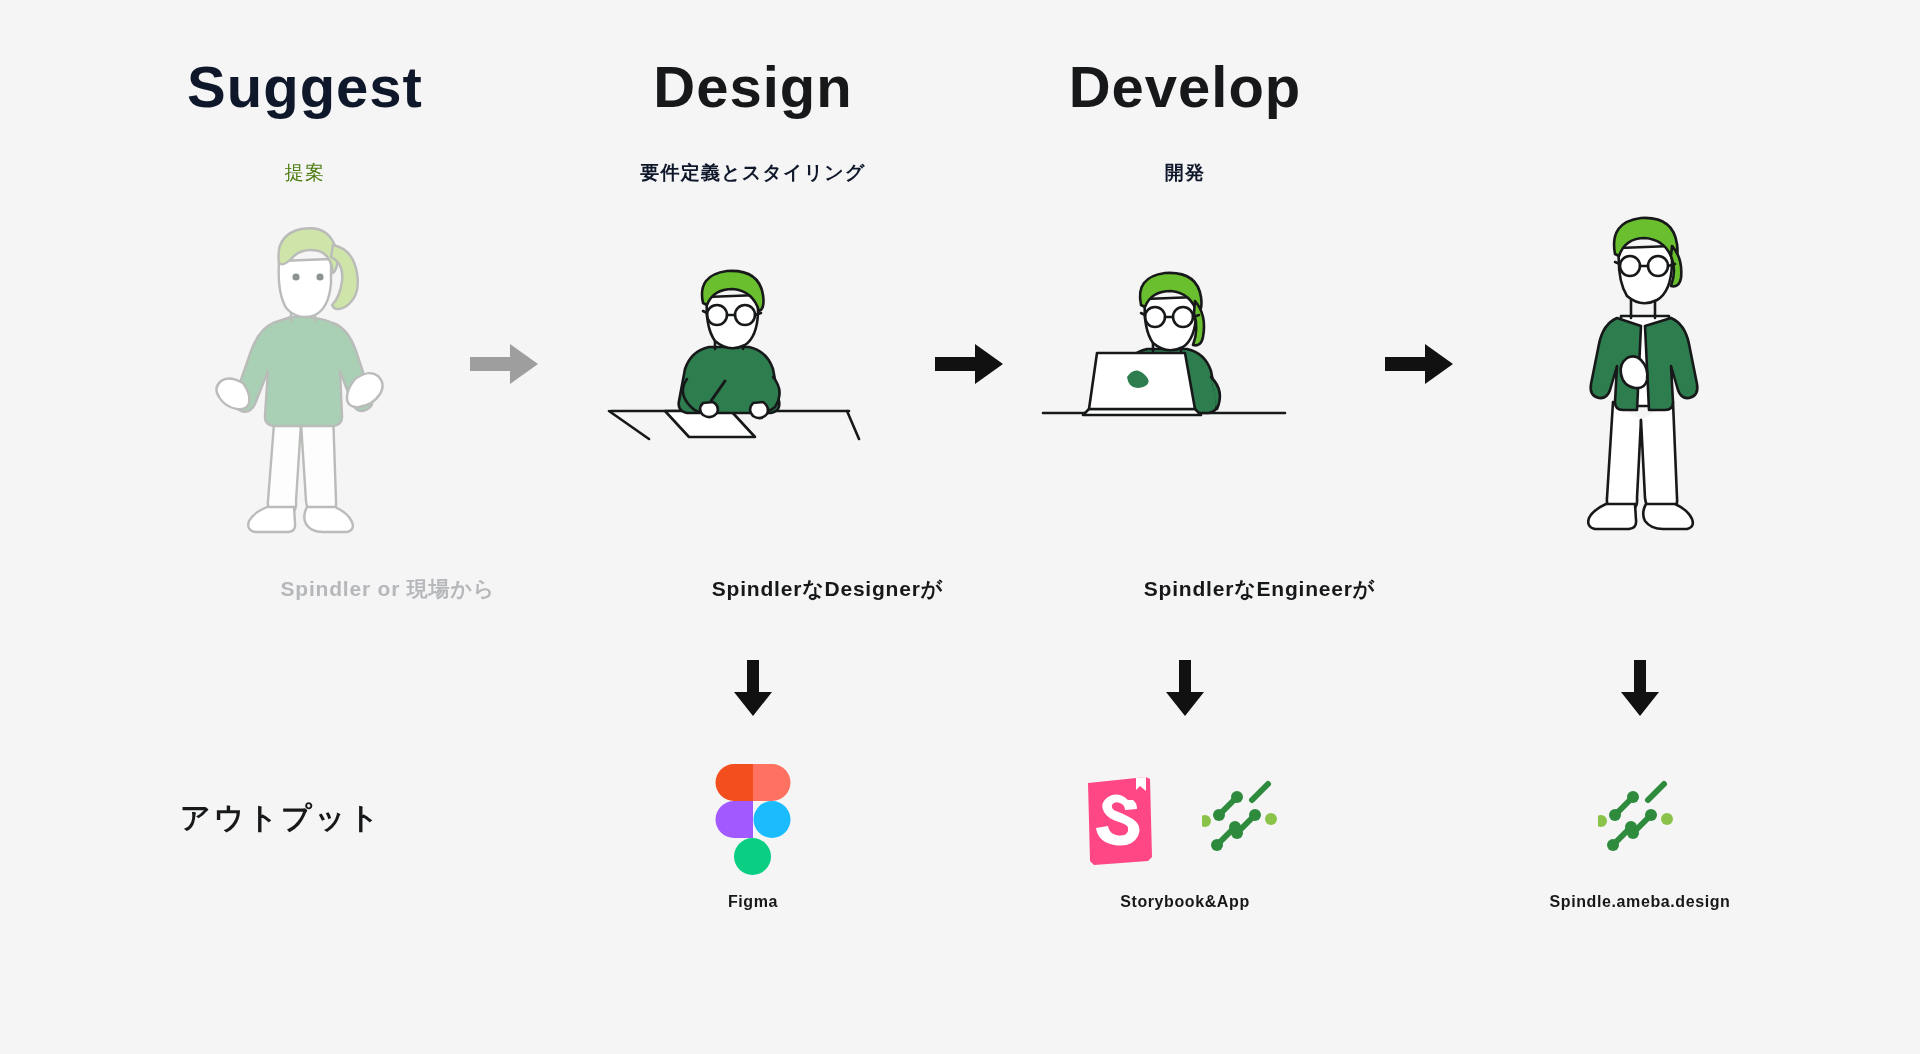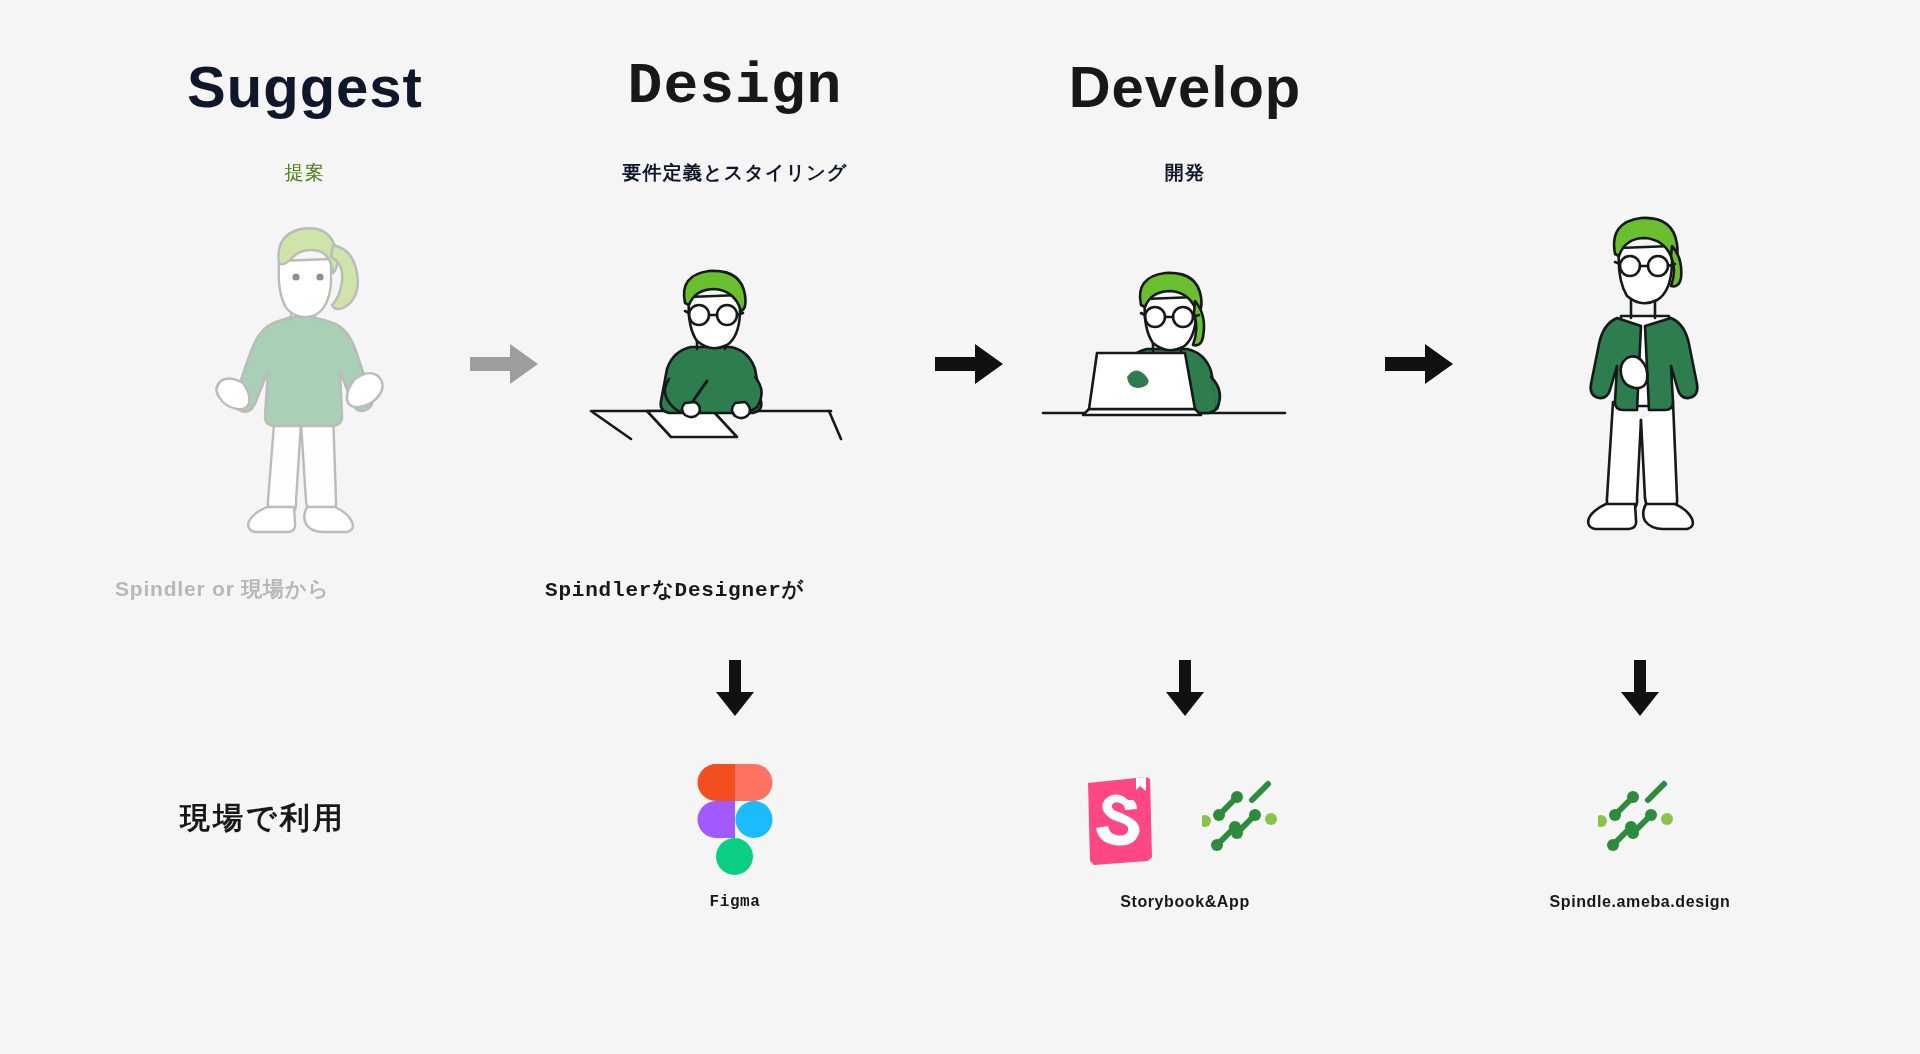--- a/index.html
+++ b/index.html
@@ -11,21 +11,21 @@
   }
   .canvas {
     position: relative;
     width: 1920px; height: 1054px;
     background: #f5f5f5;
   }
 
   
   .col { position: absolute; top: 0; width: 380px; height: 1054px; }
   .col-0 { left: 115px; }
-  .col-1 { left: 545px; font-family: Liberation Mono, monospace; }
+  .col-1 { left: 563px; }
   .col-2 { left: 995px; }
   .col-3 { left: 1450px; }
 
   
   .stage-title {
     position: absolute; top: 58px; left: 0; width: 100%;
     text-align: center;
     font-size: 58px;
     font-weight: 700;
     letter-spacing: 1px;
@@ -47,21 +47,21 @@
   
   .illo {
     position: absolute; top: 196px; left: 0; width: 100%;
     height: 360px;
     display: flex; align-items: center; justify-content: center;
   }
 
   
   .actor {
     position: absolute; top: 575px; left: 0; width: 100%;
-    text-align: left;
+    text-align: right;
     font-size: 21px;
     font-weight: 700;
     letter-spacing: 0.8px;
     color: #17181a;
   }
   .actor.muted { color: #b5b7ba; }
 
   
   .down-arrow {
     position: absolute; top: 660px; left: 0; width: 100%;
@@ -229,20 +229,21 @@
 
           <circle cx="120" cy="56" r="10" fill="none"></circle>
           <circle cx="148" cy="56" r="10" fill="none"></circle>
           <path d="M130 56 L138 56 M110 54 L106 52 M158 56 L164 54"></path>
         </g>
 
         <path d="M92 116 q8 -12 18 -2 q8 8 -2 12 q-14 4 -16 -10 Z" fill="#2e7d4f"></path>
       </svg>
     </div>
 
+    <div class="actor">SpindlerなEngineerが</div>
 
     <div class="down-arrow">
       <svg width="46" height="58" viewBox="0 0 46 58" aria-hidden="true">
         <path d="M17 0 L29 0 L29 32 L42 32 L23 56 L4 32 L17 32 Z" fill="#111111"></path>
       </svg>
     </div>
 
     <div class="outputs">
       <svg width="78" height="90" viewBox="0 0 78 90" aria-hidden="true">
         <path d="M4 8 L62 2 L66 4 L68 82 L64 86 L10 90 L6 86 Z" fill="#ff4785"></path>
@@ -348,15 +349,15 @@
       <path d="M0 17 L40 17 L40 4 L68 24 L40 44 L40 31 L0 31 Z" fill="#111111"></path>
     </svg>
   </div>
 
   <div class="h-arrow h-arrow-2">
     <svg width="70" height="48" viewBox="0 0 70 48" aria-hidden="true">
       <path d="M0 17 L40 17 L40 4 L68 24 L40 44 L40 31 L0 31 Z" fill="#111111"></path>
     </svg>
   </div>
 
-  <div class="row-label">現場で利用</div>
+  <div class="row-label">アウトプット</div>
 
 </div>
 
 </body></html>

